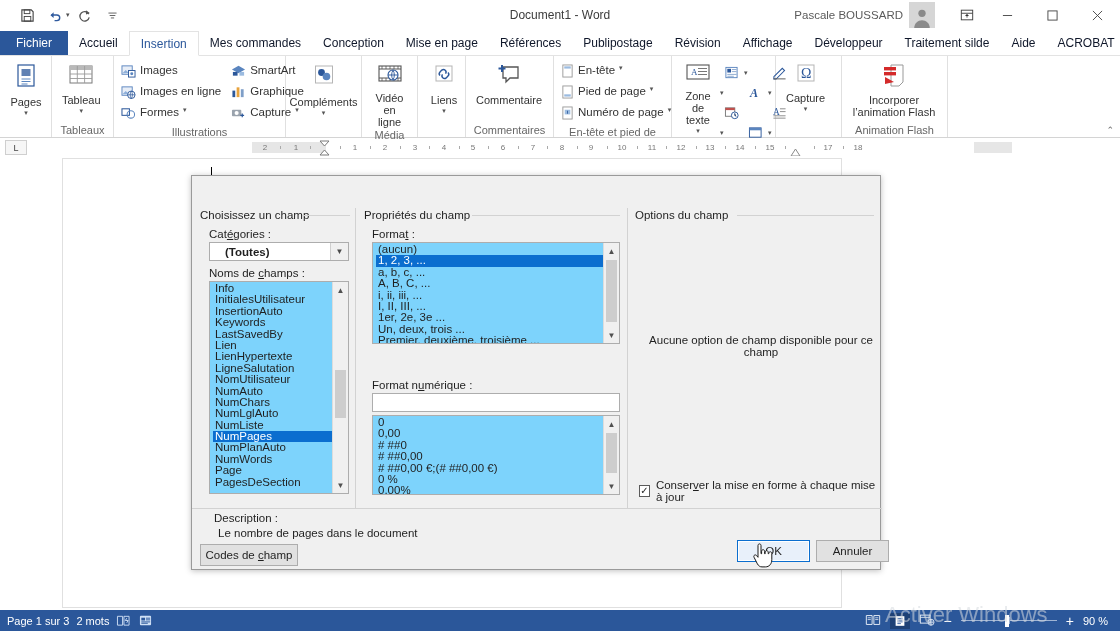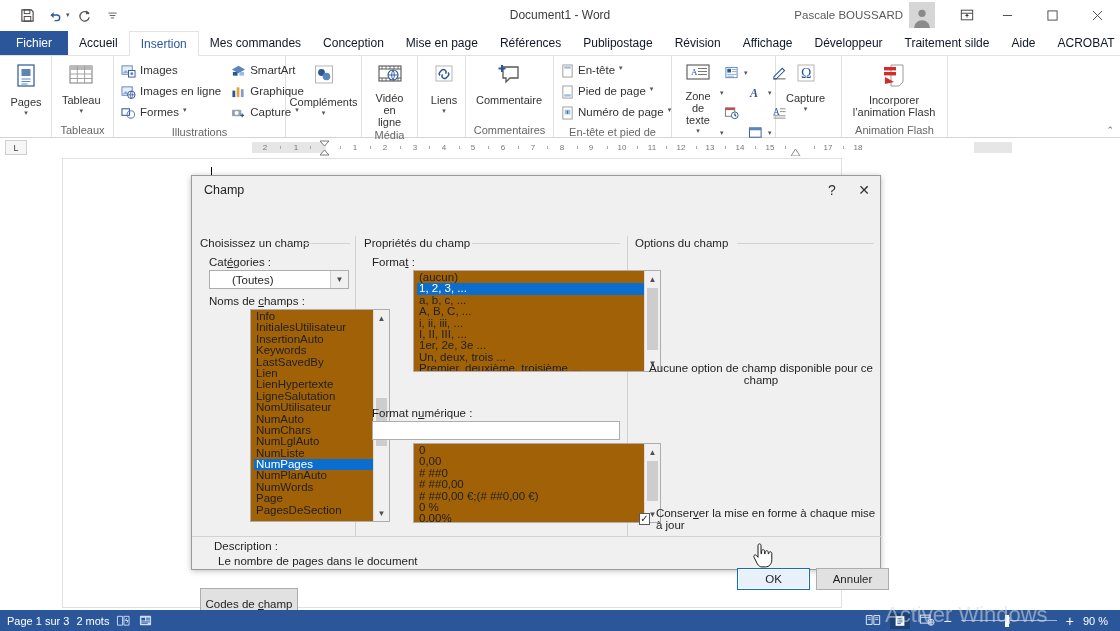--- a/index.html
+++ b/index.html
@@ -147,27 +147,27 @@
 
   .sect-label{ position:absolute; font-size:11.5px; color:#1f1f1f; background:#f0f0f0; padding-right:5px;}
   .vline{ position:absolute; width:1px; background:#d2d2d2;}
   .hline{ position:absolute; height:1px; background:#d2d2d2;}
 
   .lbl{ position:absolute; font-size:11.5px; color:#1f1f1f; }
   .combo{
     position:absolute; background:#fff; border:1px solid #adadad; display:flex; align-items:center;
     font-size:11.5px; color:#1f1f1f;
   }
-  .combo .val{ padding-left:22px; }
+  .combo .val{ padding-left:15px;font-weight:bold; }
   .combo .arrow{
     margin-left:auto; width:18px; height:100%; display:flex;align-items:center;justify-content:center;
     background:#f0f0f0; border-left:1px solid #cfcfcf; color:#4a4a4a; font-size:8px;
   }
   .listbox{
-    position:absolute; background:#a16207; border:1px solid #adadad; overflow:hidden;margin-left:41px;
+    position:absolute; background:#7dd3fc; border:1px solid #adadad; overflow:hidden;
   }
   .lb-inner{ position:absolute; left:0; top:0; right:16px; bottom:0; padding:1px 0 0 3px;}
   .lb-item{ font-size:11.5px; line-height:11.4px; height:11.4px; color:#1f1f1f; white-space:nowrap; padding-left:2px;}
   .lb-item.sel{ background:#0b6ecf; color:#fff; }
   .sbar{
     position:absolute; right:0; top:0; width:16px; bottom:0; background:#f0f0f0;
     border-left:1px solid #dcdcdc;
   }
   .sb-arrow{ height:16px; display:flex;align-items:center;justify-content:center;font-size:8px;color:#505050;}
   .sb-arrow.bot{ position:absolute; bottom:0; left:0; right:0;}
@@ -671,26 +671,20 @@
   <span class="vr-num" style="top:428px">12</span>
 </div>
 
 <div class="docarea">
   <div class="page">
     <div class="caret"></div>
   </div>
 </div>
 
 <div class="dialog">
-  <div class="dlg-title">
-    <span class="t">Champ</span>
-    <span class="sp"></span>
-    <span class="dlg-help">?</span>
-    <span class="dlg-close">✕</span>
-  </div>
 
   <div class="dlg-body">
 
     <div class="vline" style="left:163px; top:32px; height:300px;"></div>
     <div class="vline" style="left:435px; top:32px; height:300px;"></div>
     <div class="hline" style="left:0; top:332px; width:690px;"></div>
 
     <div class="sect-label" style="left:8px; top:33px;">Choisissez un champ</div>
     <div class="hline" style="left:110px; top:39px; width:48px;"></div>
 
@@ -729,21 +723,21 @@
       <div class="sbar">
         <div class="sb-arrow">▲</div>
         <div class="sb-thumb" style="top:88px; height:48px;"></div>
         <div class="sb-arrow bot">▼</div>
       </div>
     </div>
 
     <div class="desc-text" style="left:22px; top:336px;">Description :</div>
     <div class="desc-text" style="left:26px; top:351px;">Le nombre de pages dans le document</div>
 
-    <div class="dlgbtn" style="left:8px; top:368px; width:98px; height:32px;margin-top:16px;">
+    <div class="dlgbtn" style="left:8px; top:368px; width:98px; height:22px;">
       <span><span>Codes de </span><u class="acc">c</u><span>hamp</span></span>
     </div>
 
     <div class="sect-label" style="left:172px; top:33px;">Propriétés du champ</div>
     <div class="hline" style="left:280px; top:39px; width:148px;"></div>
 
     <div class="lbl" style="left:180px; top:52px;">
       <span>Forma</span><u class="acc">t</u><span> :</span>
     </div>
     <div class="listbox" style="left:180px; top:66px; width:248px; height:102px;">

